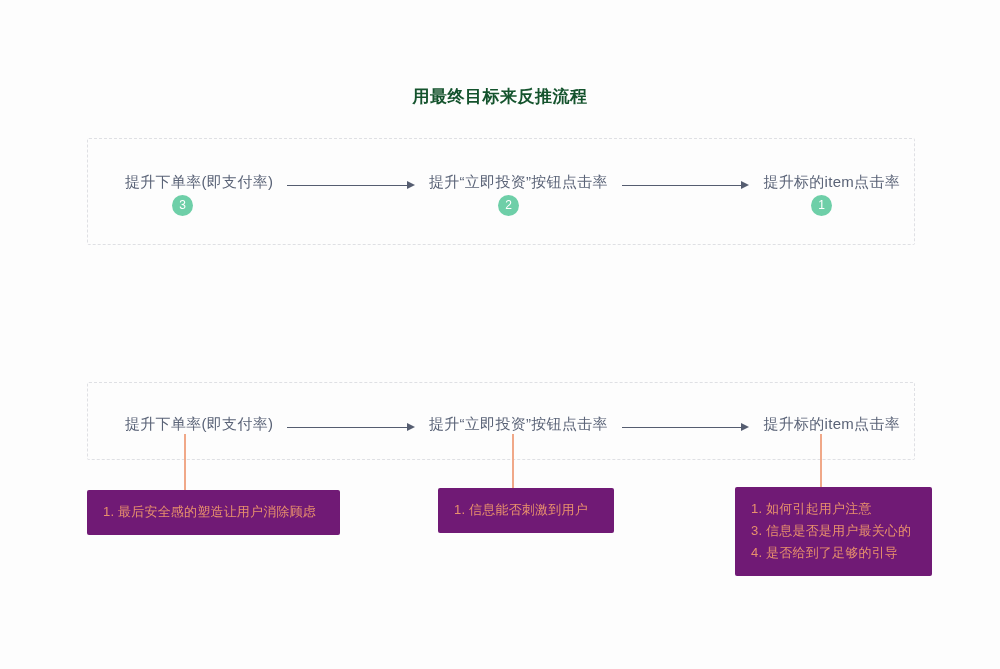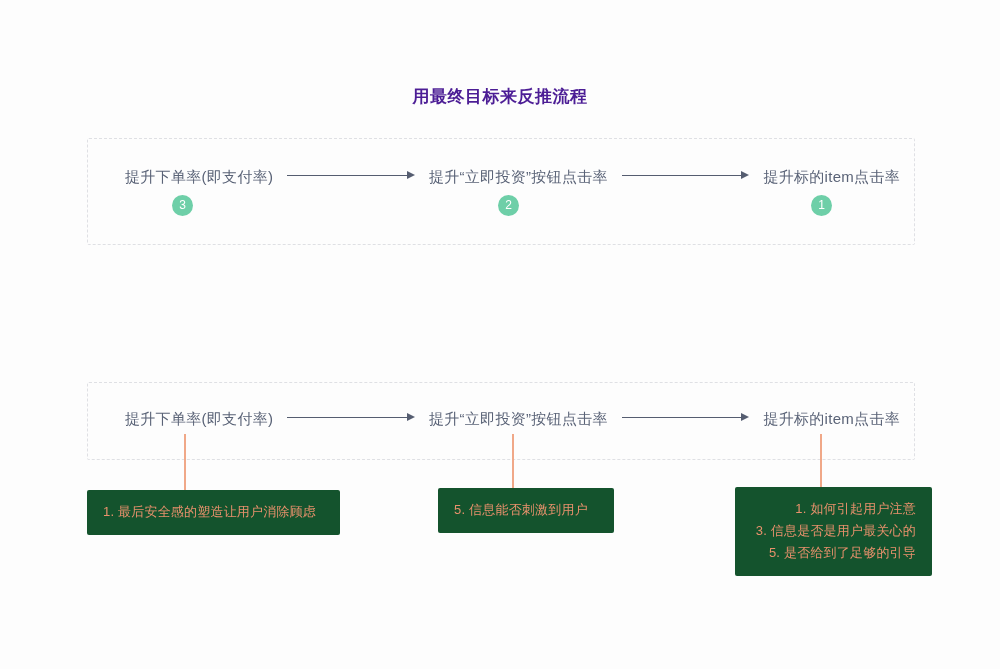--- a/index.html
+++ b/index.html
@@ -23,21 +23,21 @@
   }
 
   
   .section-title {
     position: absolute;
     width: 1000px;
     left: 0;
     text-align: center;
     font-size: 17px;
     font-weight: 700;
-    color: #4c1d95;
+    color: #14532d;
     letter-spacing: 0.5px;
   }
   #title-1 { top: 85px; }
   #title-2 { top: 333px; }
 
   
   .dashed-box {
     position: absolute;
     border: 1px dashed #dfe0e4;
     border-radius: 2px;
@@ -53,21 +53,21 @@
     left: 87px;
     top: 382px;
     width: 826px;
     height: 76px;
   }
 
   
   .flow-row {
     position: absolute;
     display: flex;
-    align-items: flex-start;
+    align-items: flex-end;
     justify-content: space-between;
   }
   #flow-row-1 {
     left: 125px;
     top: 168px;
     width: 775px;
     height: 24px;
   }
   #flow-row-2 {
     left: 125px;
@@ -130,28 +130,28 @@
     width: 2px;
     background: #f0a888;
   }
   #drop-1 { left: 184px; top: 434px; height: 58px; }
   #drop-2 { left: 512px; top: 434px; height: 54px; }
   #drop-3 { left: 820px; top: 434px; height: 53px; }
 
   
   .cond-card {
     position: absolute;
-    background: #14532d;
+    background: #701a75;
     border-radius: 2px;
     box-sizing: border-box;
     padding: 11px 16px 12px 16px;
   }
   #cond-card-1 { left: 87px; top: 490px; width: 253px; }
   #cond-card-2 { left: 438px; top: 488px; width: 176px; }
-  #cond-card-3 { left: 735px; top: 487px; width: 197px; text-align: right; }
+  #cond-card-3 { left: 735px; top: 487px; width: 197px; }
 
   .cond-item {
     font-size: 13px;
     color: #e8916c;
     line-height: 22px;
     white-space: nowrap;
     letter-spacing: 0.2px;
   }
 </style>
 </head>
@@ -200,22 +200,22 @@
 
   <div class="drop-line" id="drop-1"></div>
   <div class="drop-line" id="drop-2"></div>
   <div class="drop-line" id="drop-3"></div>
 
   <div class="cond-card" id="cond-card-1">
     <div class="cond-item">1. 最后安全感的塑造让用户消除顾虑</div>
   </div>
 
   <div class="cond-card" id="cond-card-2">
-    <div class="cond-item">5. 信息能否刺激到用户</div>
+    <div class="cond-item">1. 信息能否刺激到用户</div>
   </div>
 
   <div class="cond-card" id="cond-card-3">
     <div class="cond-item">1. 如何引起用户注意</div>
     <div class="cond-item">3. 信息是否是用户最关心的</div>
-    <div class="cond-item">5. 是否给到了足够的引导</div>
+    <div class="cond-item">4. 是否给到了足够的引导</div>
   </div>
 
 </div>
 
 </body></html>

